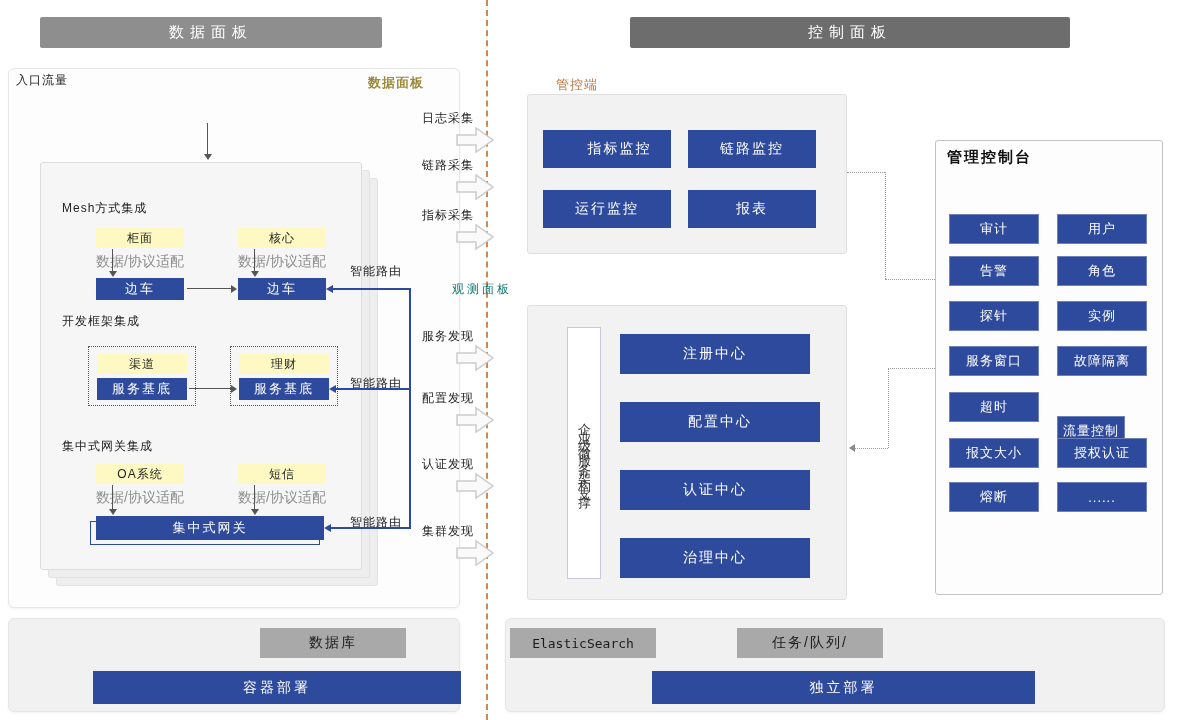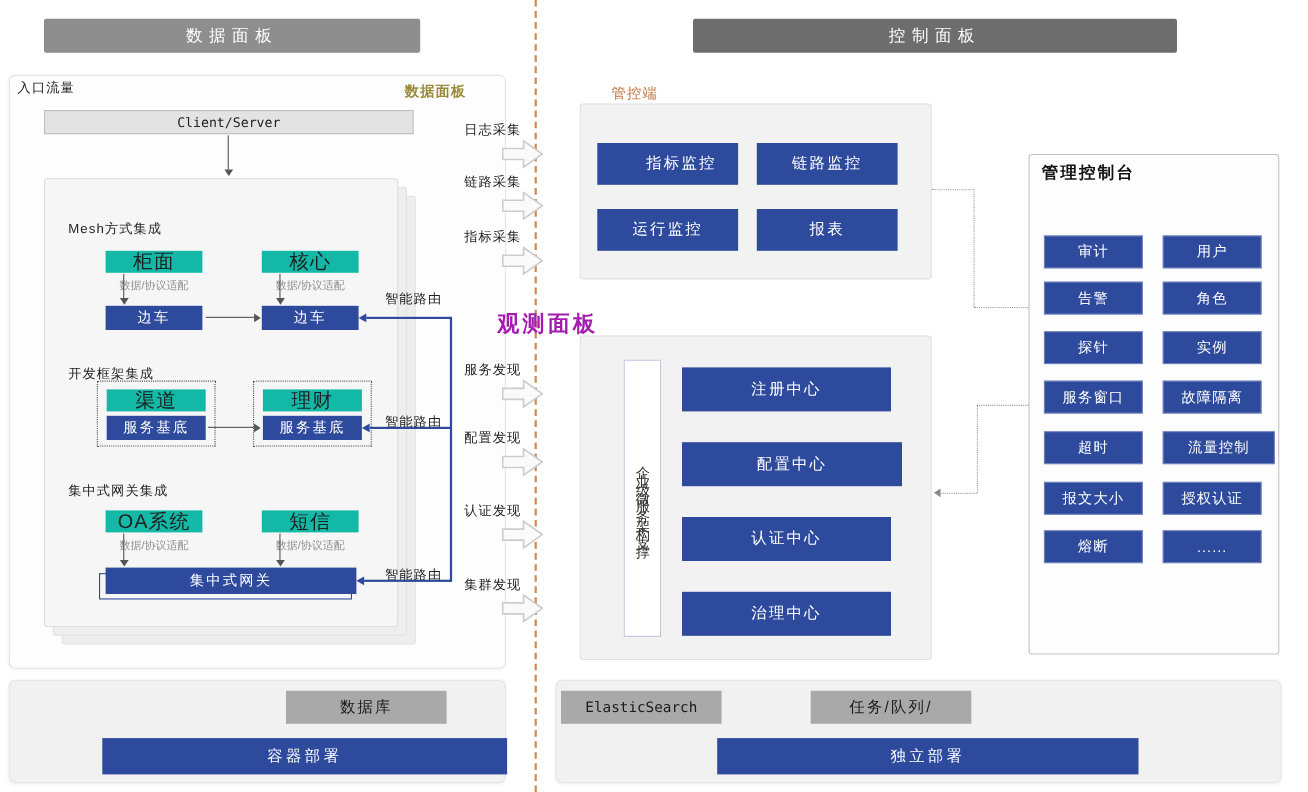--- a/index.html
+++ b/index.html
@@ -12,30 +12,30 @@
   .hdr { display:flex; align-items:center; justify-content:center; color:#fff;
          font-size:15px; letter-spacing:6px; border-radius:2px; }
   .outer-panel { background:#fdfdfd; border:1px solid #e6e6e6; border-radius:6px;
                  box-shadow:0 1px 3px rgba(0,0,0,0.05); }
   .panel { background:#f2f2f2; border:1px solid #e0e0e0; border-radius:3px; }
   .white-panel { background:#fdfdfd; border:1px solid #c3c3c3; border-radius:3px; }
   .stack-shadow { background:#eeeeee; border:1px solid #e2e2e2; border-radius:3px; }
   .stack-main { background:#f6f6f6; border:1px solid #dddddd; border-radius:3px; }
   .blue { background:#2e4a9d; color:#ffffff; display:flex; align-items:center;
           justify-content:center; letter-spacing:2px; }
-  .gray { background:#14b8a6; color:#1f1f1f; display:flex; align-items:center;
-          justify-content:center; font-size:18px; letter-spacing:1px; }
+  .gray { background:#fef9c3; color:#1f1f1f; display:flex; align-items:center;
+          justify-content:center; font-size:12px; letter-spacing:1px; }
   .gray-big { background:#a9a9a9; color:#1b1b1b; display:flex; align-items:center;
               justify-content:center; font-size:14px; letter-spacing:2px; }
   .lightgray { background:#e3e3e3; border:1px solid #bfbfbf; color:#222;
                display:flex; align-items:center; justify-content:center;
                font-family:"DejaVu Sans Mono","Liberation Mono",monospace; font-size:12px; }
   .lbl { font-size:12px; color:#222; letter-spacing:1px; }
   .small-lbl { font-size:12px; color:#222; letter-spacing:1px; }
-  .adapter { font-size:10px; color:#8f8f8f; text-align:center; }
+  .adapter { font-size:14px; color:#8f8f8f; text-align:right; }
   .gold { color:#9c8a3c; font-weight:bold; font-size:13px; letter-spacing:1px; }
   .orange { color:#c0703c; font-size:13px; letter-spacing:1px; }
   .dotted-group { border:1px dotted #555; background:transparent; }
   .v-arrow { width:0; border-left:1px solid #555; }
   .v-arrow::after { content:""; position:absolute; left:-4px; bottom:-6px;
     border-left:4px solid transparent; border-right:4px solid transparent;
     border-top:6px solid #555; }
   .h-arrow { height:0; border-top:1px solid #555; }
   .h-arrow::after { content:""; position:absolute; right:-6px; top:-4px;
     border-top:4px solid transparent; border-bottom:4px solid transparent;
@@ -50,21 +50,21 @@
     border-bottom:4px solid transparent; border-right:6px solid #8a8a8a; }
   .divider { width:0; border-left:2px dashed #cd8951; }
   .vtext-box { background:#ffffff; border:1px solid #cdc4de; display:flex;
     align-items:center; justify-content:center; }
   .vtext { writing-mode:vertical-lr; text-orientation:upright; letter-spacing:8px;
     font-size:13px; color:#333; }
   .btn-14 { font-size:14px; }
   .btn-13 { font-size:13px; }
   .console-btn { font-size:13px; letter-spacing:1px;
     box-shadow: inset 0 0 0 1px rgba(255,255,255,0.3); }
-  .observe-title { font-size:20px; font-weight:bold; color:#a21caf; letter-spacing:3px; }
+  .observe-title { font-size:12px; font-weight:normal; color:#0f766e; letter-spacing:3px; }
   .console-title { font-size:15px; font-weight:bold; color:#111; letter-spacing:2px; }
   .section-title { font-size:12px; color:#222; letter-spacing:1px; }
 </style>
 </head>
 <body>
 
 <div id="app">
 
   <div class="abs hdr" style="left:40px; top:17px; width:342px; height:31px; background:#8e8e8e;">
     <span>数据面板</span>
@@ -73,42 +73,41 @@
     <span>控制面板</span>
   </div>
 
   <div class="abs divider" style="left:486px; top:0; height:720px;"></div>
 
   <div class="abs outer-panel" style="left:8px; top:68px; width:452px; height:540px;"></div>
 
   <div class="abs lbl" style="left:16px; top:72px;">入口流量</div>
   <div class="abs gold" style="left:368px; top:74px;">数据面板</div>
 
-  <div class="abs lightgray" style="left:40px; top:100px; width:336px; height:22px;">Client/Server</div>
   <div class="abs v-arrow" style="left:207px; top:123px; height:31px;"></div>
 
   <div class="abs stack-shadow" style="left:56px; top:178px; width:322px; height:408px;"></div>
   <div class="abs stack-shadow" style="left:48px; top:170px; width:322px; height:408px;"></div>
   <div class="abs stack-main" style="left:40px; top:162px; width:322px; height:408px;"></div>
 
   <div class="abs section-title" style="left:62px; top:200px;">Mesh方式集成</div>
   <div class="abs gray" style="left:96px; top:228px; width:88px; height:20px;">柜面</div>
   <div class="abs gray" style="left:238px; top:228px; width:88px; height:20px;">核心</div>
   <div class="abs adapter" style="left:96px; top:253px; width:88px;">数据/协议适配</div>
   <div class="abs adapter" style="left:238px; top:253px; width:88px;">数据/协议适配</div>
   <div class="abs v-arrow" style="left:112px; top:249px; height:22px;"></div>
   <div class="abs v-arrow" style="left:254px; top:249px; height:22px;"></div>
   <div class="abs blue btn-13" style="left:96px; top:278px; width:88px; height:22px; font-size:13px;">边车</div>
   <div class="abs blue btn-13" style="left:238px; top:278px; width:88px; height:22px; font-size:13px;">边车</div>
   <div class="abs h-arrow" style="left:187px; top:288px; width:44px;"></div>
   <div class="abs small-lbl" style="left:350px; top:263px;">智能路由</div>
   <div class="abs route-head" style="left:326px; top:285px;"></div>
   <div class="abs route-h" style="left:333px; top:288px; width:77px;"></div>
 
-  <div class="abs section-title" style="left:62px; top:332px;">开发框架集成</div>
+  <div class="abs section-title" style="left:62px; top:313px;">开发框架集成</div>
   <div class="abs dotted-group" style="left:88px; top:346px; width:108px; height:60px;"></div>
   <div class="abs dotted-group" style="left:230px; top:346px; width:108px; height:60px;"></div>
   <div class="abs gray" style="left:97px; top:354px; width:90px; height:20px;">渠道</div>
   <div class="abs gray" style="left:239px; top:354px; width:90px; height:20px;">理财</div>
   <div class="abs blue btn-13" style="left:97px; top:378px; width:90px; height:22px; font-size:13px;">服务基底</div>
   <div class="abs blue btn-13" style="left:239px; top:378px; width:90px; height:22px; font-size:13px;">服务基底</div>
   <div class="abs h-arrow" style="left:189px; top:388px; width:42px;"></div>
   <div class="abs small-lbl" style="left:350px; top:375px;">智能路由</div>
   <div class="abs route-head" style="left:329px; top:385px;"></div>
   <div class="abs route-h" style="left:336px; top:388px; width:74px;"></div>
@@ -186,21 +185,21 @@
 
   <div class="abs blue console-btn" style="left:949px; top:214px; width:90px; height:30px;">审计</div>
   <div class="abs blue console-btn" style="left:1057px; top:214px; width:90px; height:30px;font-family:Liberation Mono, monospace;">用户</div>
   <div class="abs blue console-btn" style="left:949px; top:256px; width:90px; height:30px;">告警</div>
   <div class="abs blue console-btn" style="left:1057px; top:256px; width:90px; height:30px;">角色</div>
   <div class="abs blue console-btn" style="left:949px; top:301px; width:90px; height:30px;">探针</div>
   <div class="abs blue console-btn" style="left:1057px; top:301px; width:90px; height:30px;">实例</div>
   <div class="abs blue console-btn" style="left:949px; top:346px; width:90px; height:30px;">服务窗口</div>
   <div class="abs blue console-btn" style="left:1057px; top:346px; width:90px; height:30px;">故障隔离</div>
   <div class="abs blue console-btn" style="left:949px; top:392px; width:90px; height:30px;">超时</div>
-  <div class="abs blue console-btn" style="left:1057px; top:392px; width:102px; height:30px;">流量控制</div>
+  <div class="abs blue console-btn" style="left:1057px; top:416px; width:68px; height:30px;">流量控制</div>
   <div class="abs blue console-btn" style="left:949px; top:438px; width:90px; height:30px;">报文大小</div>
   <div class="abs blue console-btn" style="left:1057px; top:438px; width:90px; height:30px;">授权认证</div>
   <div class="abs blue console-btn" style="left:949px; top:482px; width:90px; height:30px;">熔断</div>
   <div class="abs blue console-btn" style="left:1057px; top:482px; width:90px; height:30px;">......</div>
 
   <div class="abs dot-h" style="left:847px; top:172px; width:38px;"></div>
   <div class="abs dot-v" style="left:885px; top:172px; height:107px;"></div>
   <div class="abs dot-h" style="left:885px; top:279px; width:50px;"></div>
   <div class="abs dot-h" style="left:888px; top:368px; width:47px;"></div>
   <div class="abs dot-v" style="left:888px; top:368px; height:80px;"></div>

